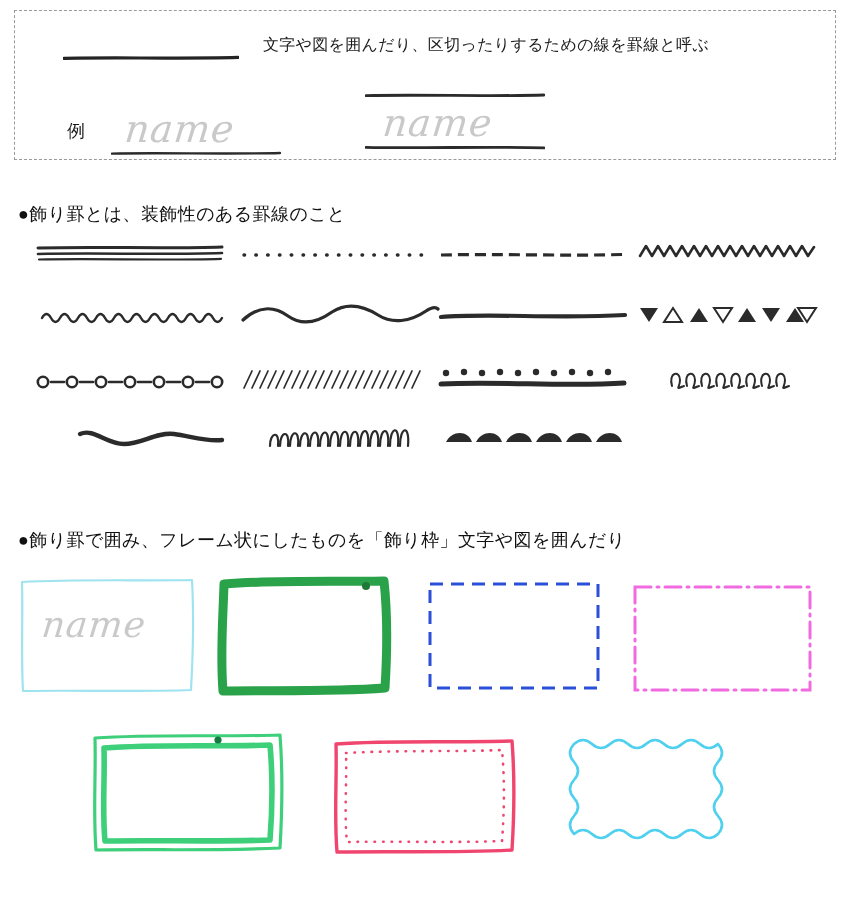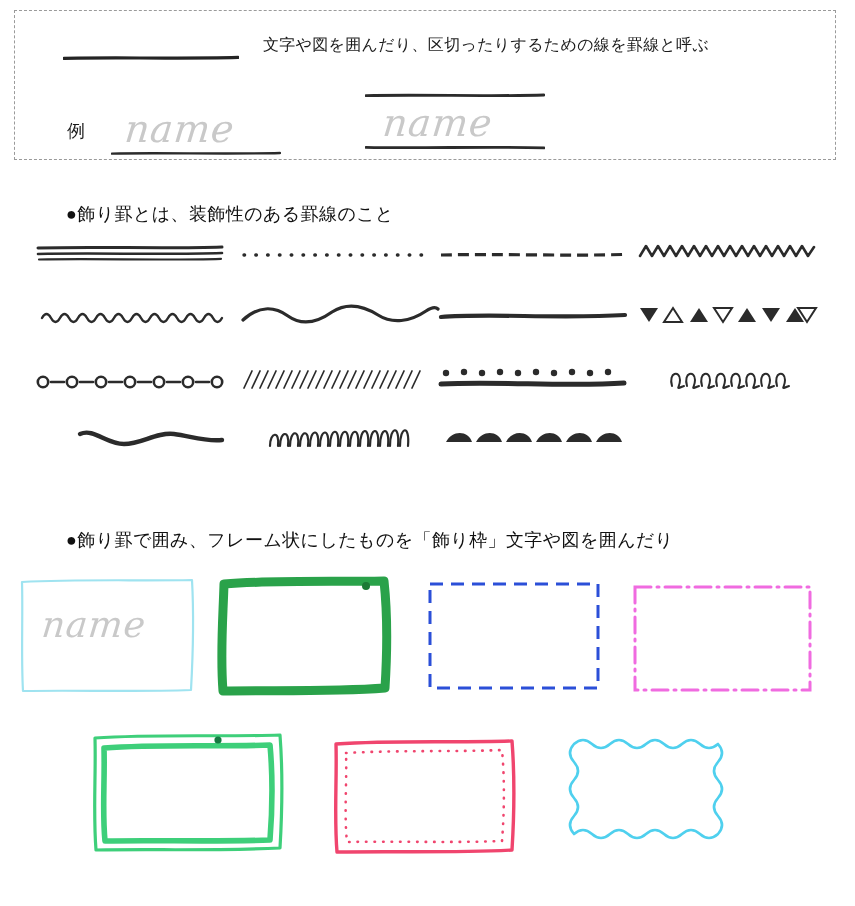--- a/index.html
+++ b/index.html
@@ -80,21 +80,20 @@
   .ex2 .script-word { position: absolute; left: 18px; top: 8px; }
   .ex2 .under { position: absolute; left: 0; top: 52px; width: 180px; height: 5px; }
 
   
   .heading {
     position: absolute;
     font-size: 18px;
     letter-spacing: 0.4px;
     color: #111;
     white-space: nowrap;
-    margin-left: 48px;
   }
   .heading.h1 { left: 18px; top: 202px; }
   .heading.h2 { left: 18px; top: 528px; }
 
   
   .rules-grid {
     position: absolute;
     left: 18px;
     top: 240px;
     width: 810px;

